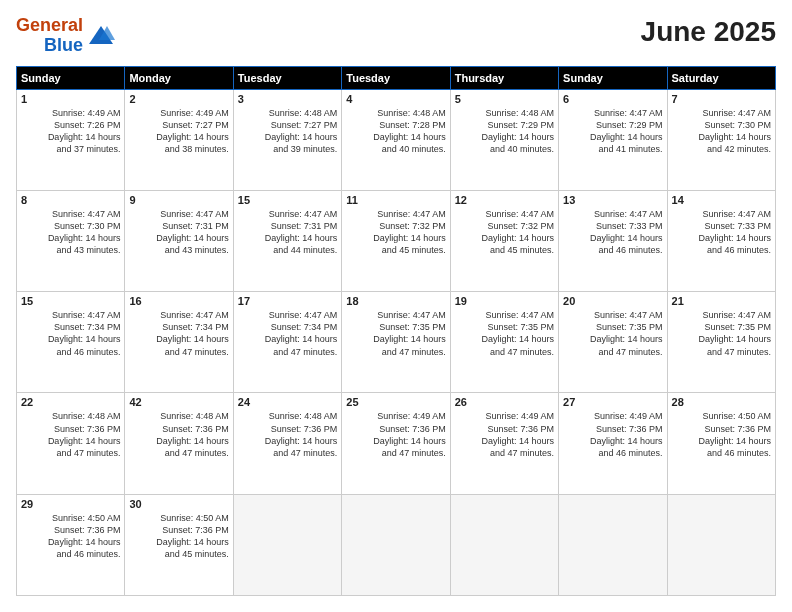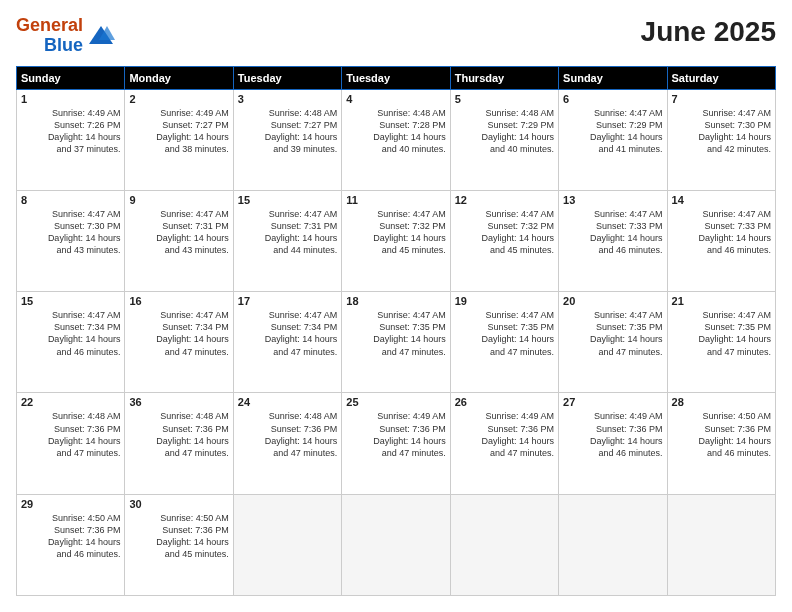--- a/index.html
+++ b/index.html
@@ -222,21 +222,21 @@
             <span class="day-num">21</span>
             <div class="day-info">Sunrise: 4:47 AM<br>Sunset: 7:35 PM<br>Daylight: 14 hours<br>and 47 minutes.</div>
           </td>
         </tr>
         <tr>
           <td>
             <span class="day-num">22</span>
             <div class="day-info">Sunrise: 4:48 AM<br>Sunset: 7:36 PM<br>Daylight: 14 hours<br>and 47 minutes.</div>
           </td>
           <td>
-            <span class="day-num">36</span>
+            <span class="day-num">42</span>
             <div class="day-info">Sunrise: 4:48 AM<br>Sunset: 7:36 PM<br>Daylight: 14 hours<br>and 47 minutes.</div>
           </td>
           <td>
             <span class="day-num">24</span>
             <div class="day-info">Sunrise: 4:48 AM<br>Sunset: 7:36 PM<br>Daylight: 14 hours<br>and 47 minutes.</div>
           </td>
           <td>
             <span class="day-num">25</span>
             <div class="day-info">Sunrise: 4:49 AM<br>Sunset: 7:36 PM<br>Daylight: 14 hours<br>and 47 minutes.</div>
           </td>

